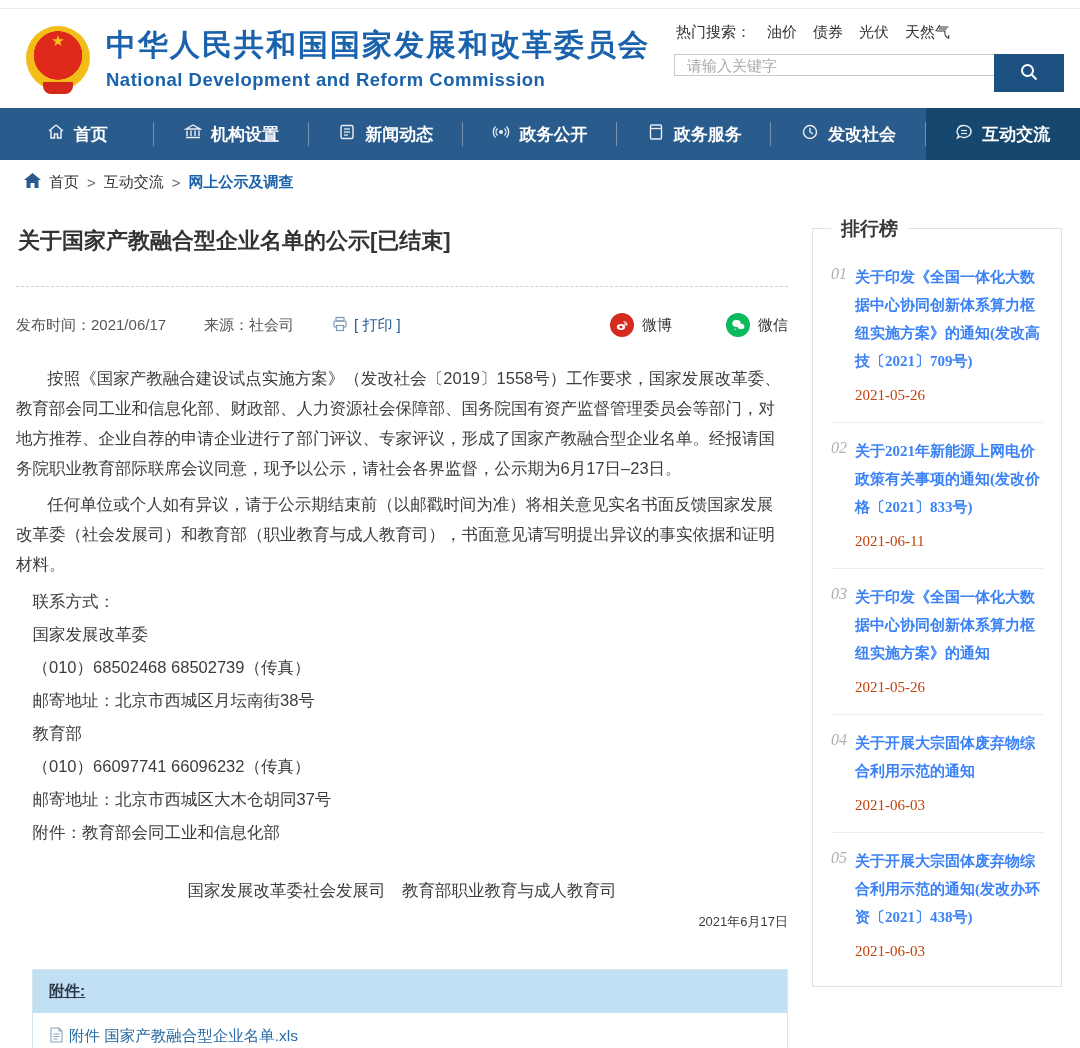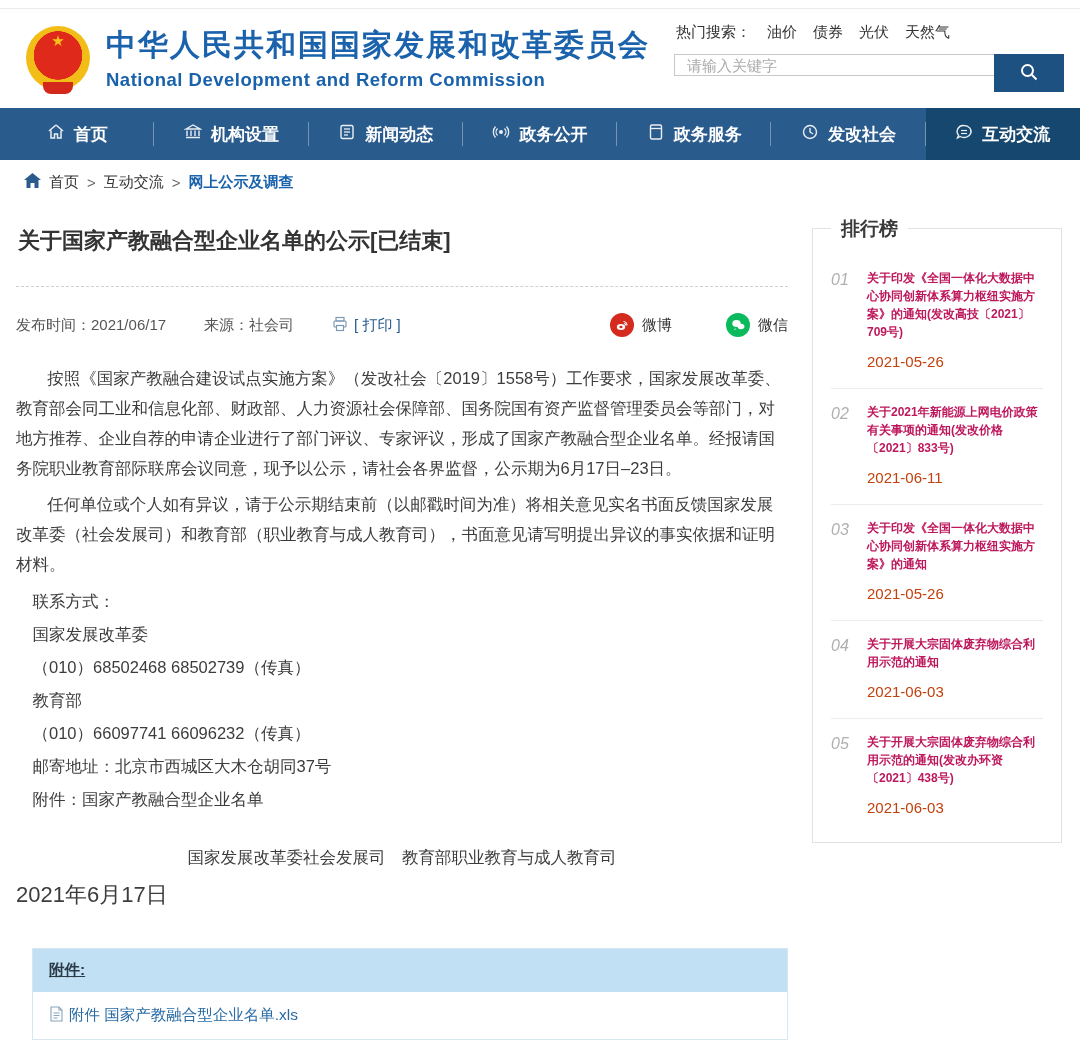--- a/index.html
+++ b/index.html
@@ -61,37 +61,37 @@
   .share { margin-left:auto; display:flex; align-items:center; gap:26px; }
   .share-item { display:flex; align-items:center; gap:8px; font-size:15px; color:#333; cursor:pointer;padding-left:28px; }
   .badge { width:24px; height:24px; border-radius:50%; display:flex; align-items:center; justify-content:center; }
   .badge.weibo { background:#d52b1e; }
   .badge.wechat { background:#0aba5d; }
 
   .body-text { margin-top:26px; font-size:16.5px; color:#3c3c3c; }
   .body-text p.para { text-indent:1.9em; line-height:30px; margin-bottom:6px; }
   .body-text p.cline { text-indent:1em; line-height:33px; }
   .sig { text-align:center; margin-top:26px; font-size:16.5px; line-height:30px; color:#3c3c3c; }
-  .sig-date { text-align:left; margin-top:8px; font-size:22px; color:#3c3c3c; }
+  .sig-date { text-align:right; margin-top:8px; font-size:13px; color:#3c3c3c; }
 
   
   .attach-box { margin:38px 0 0 16px; border:1px solid #d7e7f2; }
   .attach-head { background:#c2e0f3; padding:11px 16px; font-size:15.5px; font-weight:bold; color:#2b3a49;text-decoration:underline; }
   .attach-body { background:#fff; padding:13px 16px; display:flex; align-items:center; gap:5px; }
   .attach-body a { color:#2a6ba5; font-size:15.5px; text-decoration:none; }
 
   
-  .sidebar { border:1px solid #e2e2e2; position:relative; padding:26px 18px 8px 18px; }
+  .sidebar { border:1px solid #e2e2e2; position:relative; padding:20px 18px 8px 18px;font-family:Liberation Serif, serif; }
   .sidebar-title { position:absolute; top:-13px; left:18px; background:#fff; padding:0 10px;
             font-size:19px; font-weight:bold; color:#3a3a3a; }
-  .rank-item { display:flex; gap:12px; padding:14px 0 18px; border-bottom:1px solid #ececec; }
+  .rank-item { display:flex; padding:14px 0 18px; border-bottom:1px solid #ececec; }
   .rank-item:last-child { border-bottom:none; }
   .rank-num { font-style:italic; color:#b0b0b0; font-size:16px; padding-top:2px; flex:0 0 24px; }
   .rank-body { flex:1; }
-  .rank-title { font-size:12px; font-weight:bold; color:#be185d; line-height:18px; cursor:pointer; }
+  .rank-title { font-size:15px; font-weight:bold; color:#3b82f6; line-height:28px; cursor:pointer; }
   .rank-date { color:#c2410c; font-size:15px; margin-top:12px; }
 </style>
 </head>
 <body>
 
 <div class="topstrip"></div>
 
 <div class="header">
   <div class="emblem"></div>
   <div class="titles">
@@ -224,24 +224,25 @@
         </span>
       </span>
     </div>
 
     <div class="body-text">
       <p class="para">按照《国家产教融合建设试点实施方案》（发改社会〔2019〕1558号）工作要求，国家发展改革委、教育部会同工业和信息化部、财政部、人力资源社会保障部、国务院国有资产监督管理委员会等部门，对地方推荐、企业自荐的申请企业进行了部门评议、专家评议，形成了国家产教融合型企业名单。经报请国务院职业教育部际联席会议同意，现予以公示，请社会各界监督，公示期为6月17日–23日。</p>
       <p class="para">任何单位或个人如有异议，请于公示期结束前（以邮戳时间为准）将相关意见实名书面反馈国家发展改革委（社会发展司）和教育部（职业教育与成人教育司），书面意见请写明提出异议的事实依据和证明材料。</p>
       <p class="cline">联系方式：</p>
       <p class="cline">国家发展改革委</p>
       <p class="cline">（010）68502468  68502739（传真）</p>
+      <p class="cline">邮寄地址：北京市西城区月坛南街38号</p>
       <p class="cline">教育部</p>
       <p class="cline">（010）66097741  66096232（传真）</p>
       <p class="cline">邮寄地址：北京市西城区大木仓胡同37号</p>
-      <p class="cline">附件：国家产教融合型企业名单</p>
+      <p class="cline">附件：教育部会同工业和信息化部</p>
       <p class="sig">国家发展改革委社会发展司　教育部职业教育与成人教育司</p>
       <p class="sig-date">2021年6月17日</p>
     </div>
 
     <div class="attach-box">
       <div class="attach-head">附件:</div>
       <div class="attach-body">
         <span><svg width="15" height="16" viewBox="0 0 15 16">
               <path d="M2 1 H10 L13 4 V15 H2 Z" fill="#fdfdfd" stroke="#8aa5bb" stroke-width="1.1"></path>
               <path d="M10 1 V4 H13" fill="none" stroke="#8aa5bb" stroke-width="1.1"></path>

